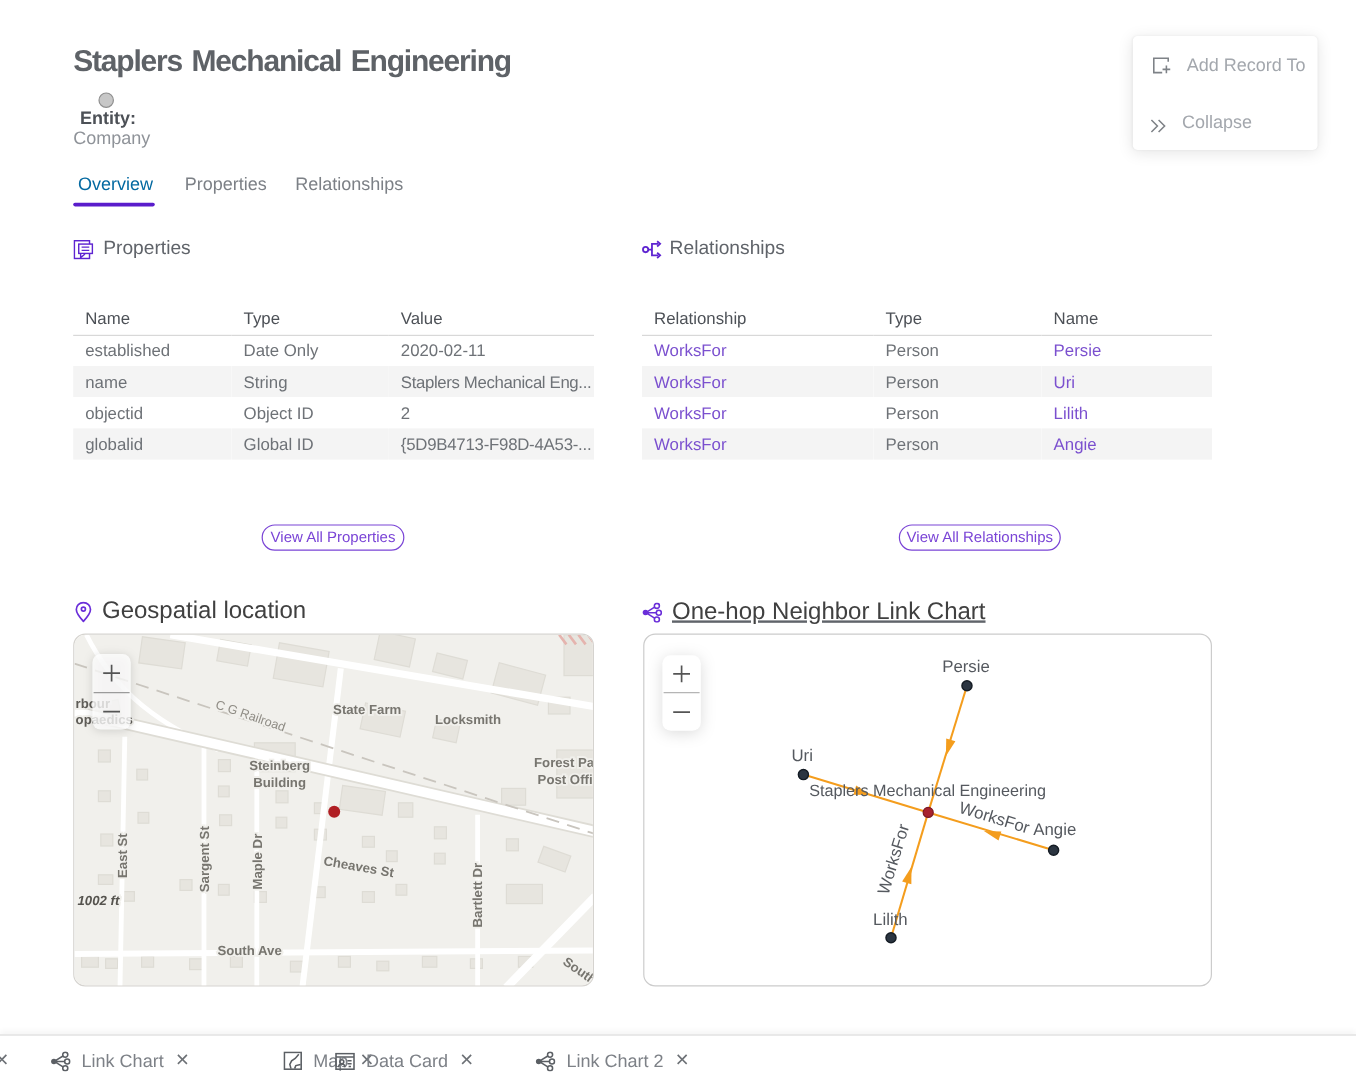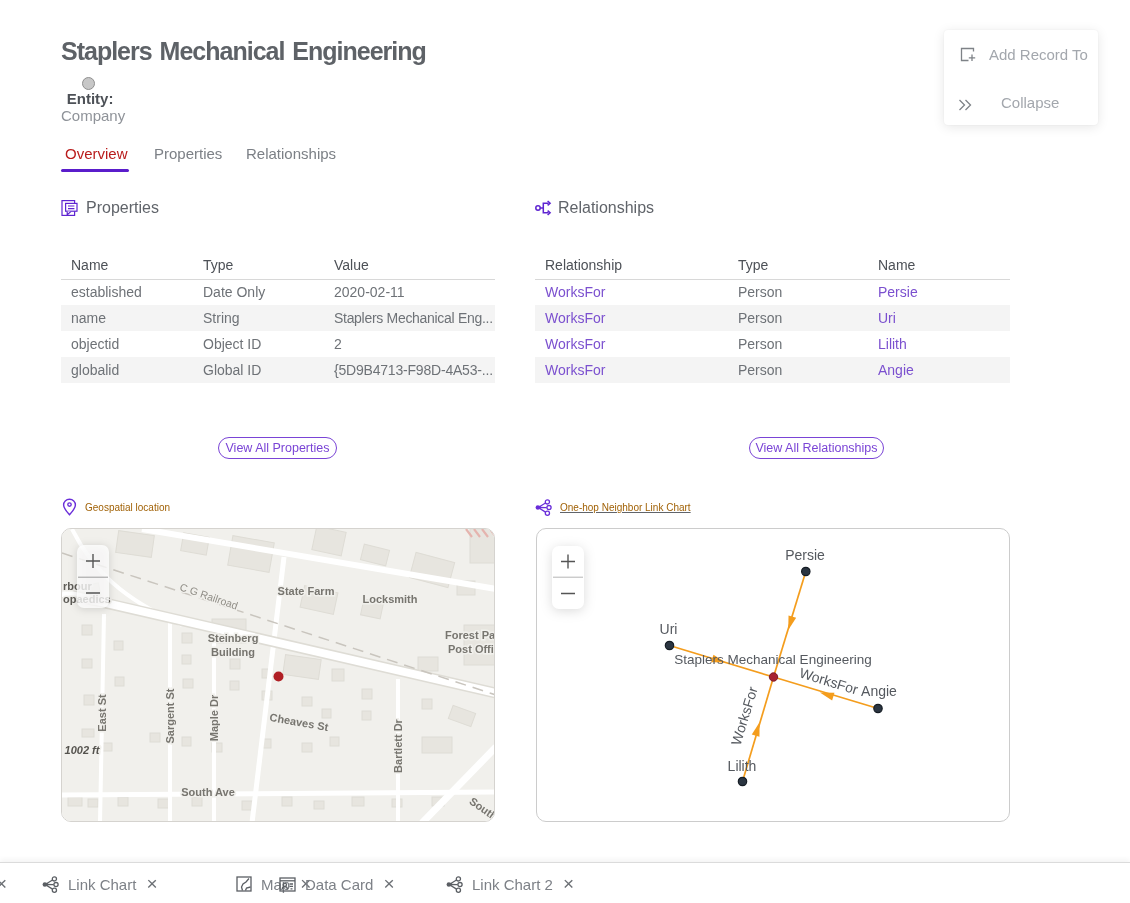--- a/index.html
+++ b/index.html
@@ -10,27 +10,27 @@
   .entityrow { left:61px; top:77px; font-size:15px; color:#8f9399; display:flex; align-items:center;flex-direction:column; }
   .entdot { width:13px; height:13px; border-radius:50%; background:#c7c7c7; border:1.2px solid #8f8f8f; margin-left:1px; margin-right:11px; }
   .entlbl { font-weight:700; color:#4d5157; margin-right:6px; }
   
   .menu { left:944px; top:30px; width:154px; height:95px; background:#fff; border-radius:4px;
           box-shadow:0 2px 12px rgba(0,0,0,0.10), 0 0 2px rgba(0,0,0,0.06); }
   .mrow { position:absolute; left:14px; display:flex; align-items:flex-end; color:#a3a7ad; font-size:15px; }
   .mrow svg { margin-right:12px; }
   
   .tab { top:145px; font-size:15px; color:#7c8086; }
-  .tab.active { color:#b91c1c; }
+  .tab.active { color:#0369a1; }
   .underline { left:61px; top:169px; width:68px; height:3px; background:#5a1dcb; border-radius:2px; }
   
   .sech { display:flex; align-items:center; color:#60646a; }
   .sech svg { margin-right:8px; }
   .sech .t16 { font-size:16px; }
-  .sech .t14 { font-size:10px; color:#a16207; }
+  .sech .t14 { font-size:20px; color:#404040; }
   
   table.dt { border-collapse:collapse; font-size:14px;margin-top:21px; }
   table.dt th { font-weight:400; color:#4d5157; text-align:left; height:27px; padding:0 0 0 10px; border-bottom:1px solid #d8d8d8; }
   table.dt td { color:#6e7277; height:26px; padding:0 0 0 10px; white-space:nowrap; overflow:hidden; max-width:0; }
   table.dt tr.alt td { background:#f4f4f4; }
   a.lnk { color:#7b50cf; text-decoration:none; }
   .pill { position:absolute; height:22px; border:1px solid #7a44d6; border-radius:12px; color:#7a44d6;
           font-size:12.5px; display:flex; align-items:center; justify-content:center; background:#fff; }
   
   .card { border:1px solid #ccc; border-radius:10px; background:#fff; overflow:hidden; }
@@ -50,21 +50,21 @@
   </div>
 
   <div class="abs menu">
     <div class="mrow" style="top:13px; height:20px;">
       <svg width="19" height="19" viewBox="0 0 19 19" fill="none" stroke="#7e8287" stroke-width="1.3">
         <path d="M15.5 7.5 L15.5 4.5 L3.5 4.5 L3.5 16.5 L10.5 16.5"></path>
         <path d="M14 10.5 L14 17 M10.8 13.8 L17.2 13.8"></path>
       </svg>
       <span>Add Record To</span>
     </div>
-    <div class="mrow" style="top:61px; height:20px;gap:16px;">
+    <div class="mrow" style="top:61px; height:20px;">
       <svg width="15" height="12" viewBox="0 0 15 12" fill="none" stroke="#7e8287" stroke-width="1.3">
         <path d="M1.5 1 L6.5 6 L1.5 11"></path>
         <path d="M7.5 1 L12.5 6 L7.5 11"></path>
       </svg>
       <span>Collapse</span>
     </div>
   </div>
 
   <div class="abs tab active" style="left:65px;">Overview</div>
   <div class="abs tab" style="left:154px;">Properties</div>

